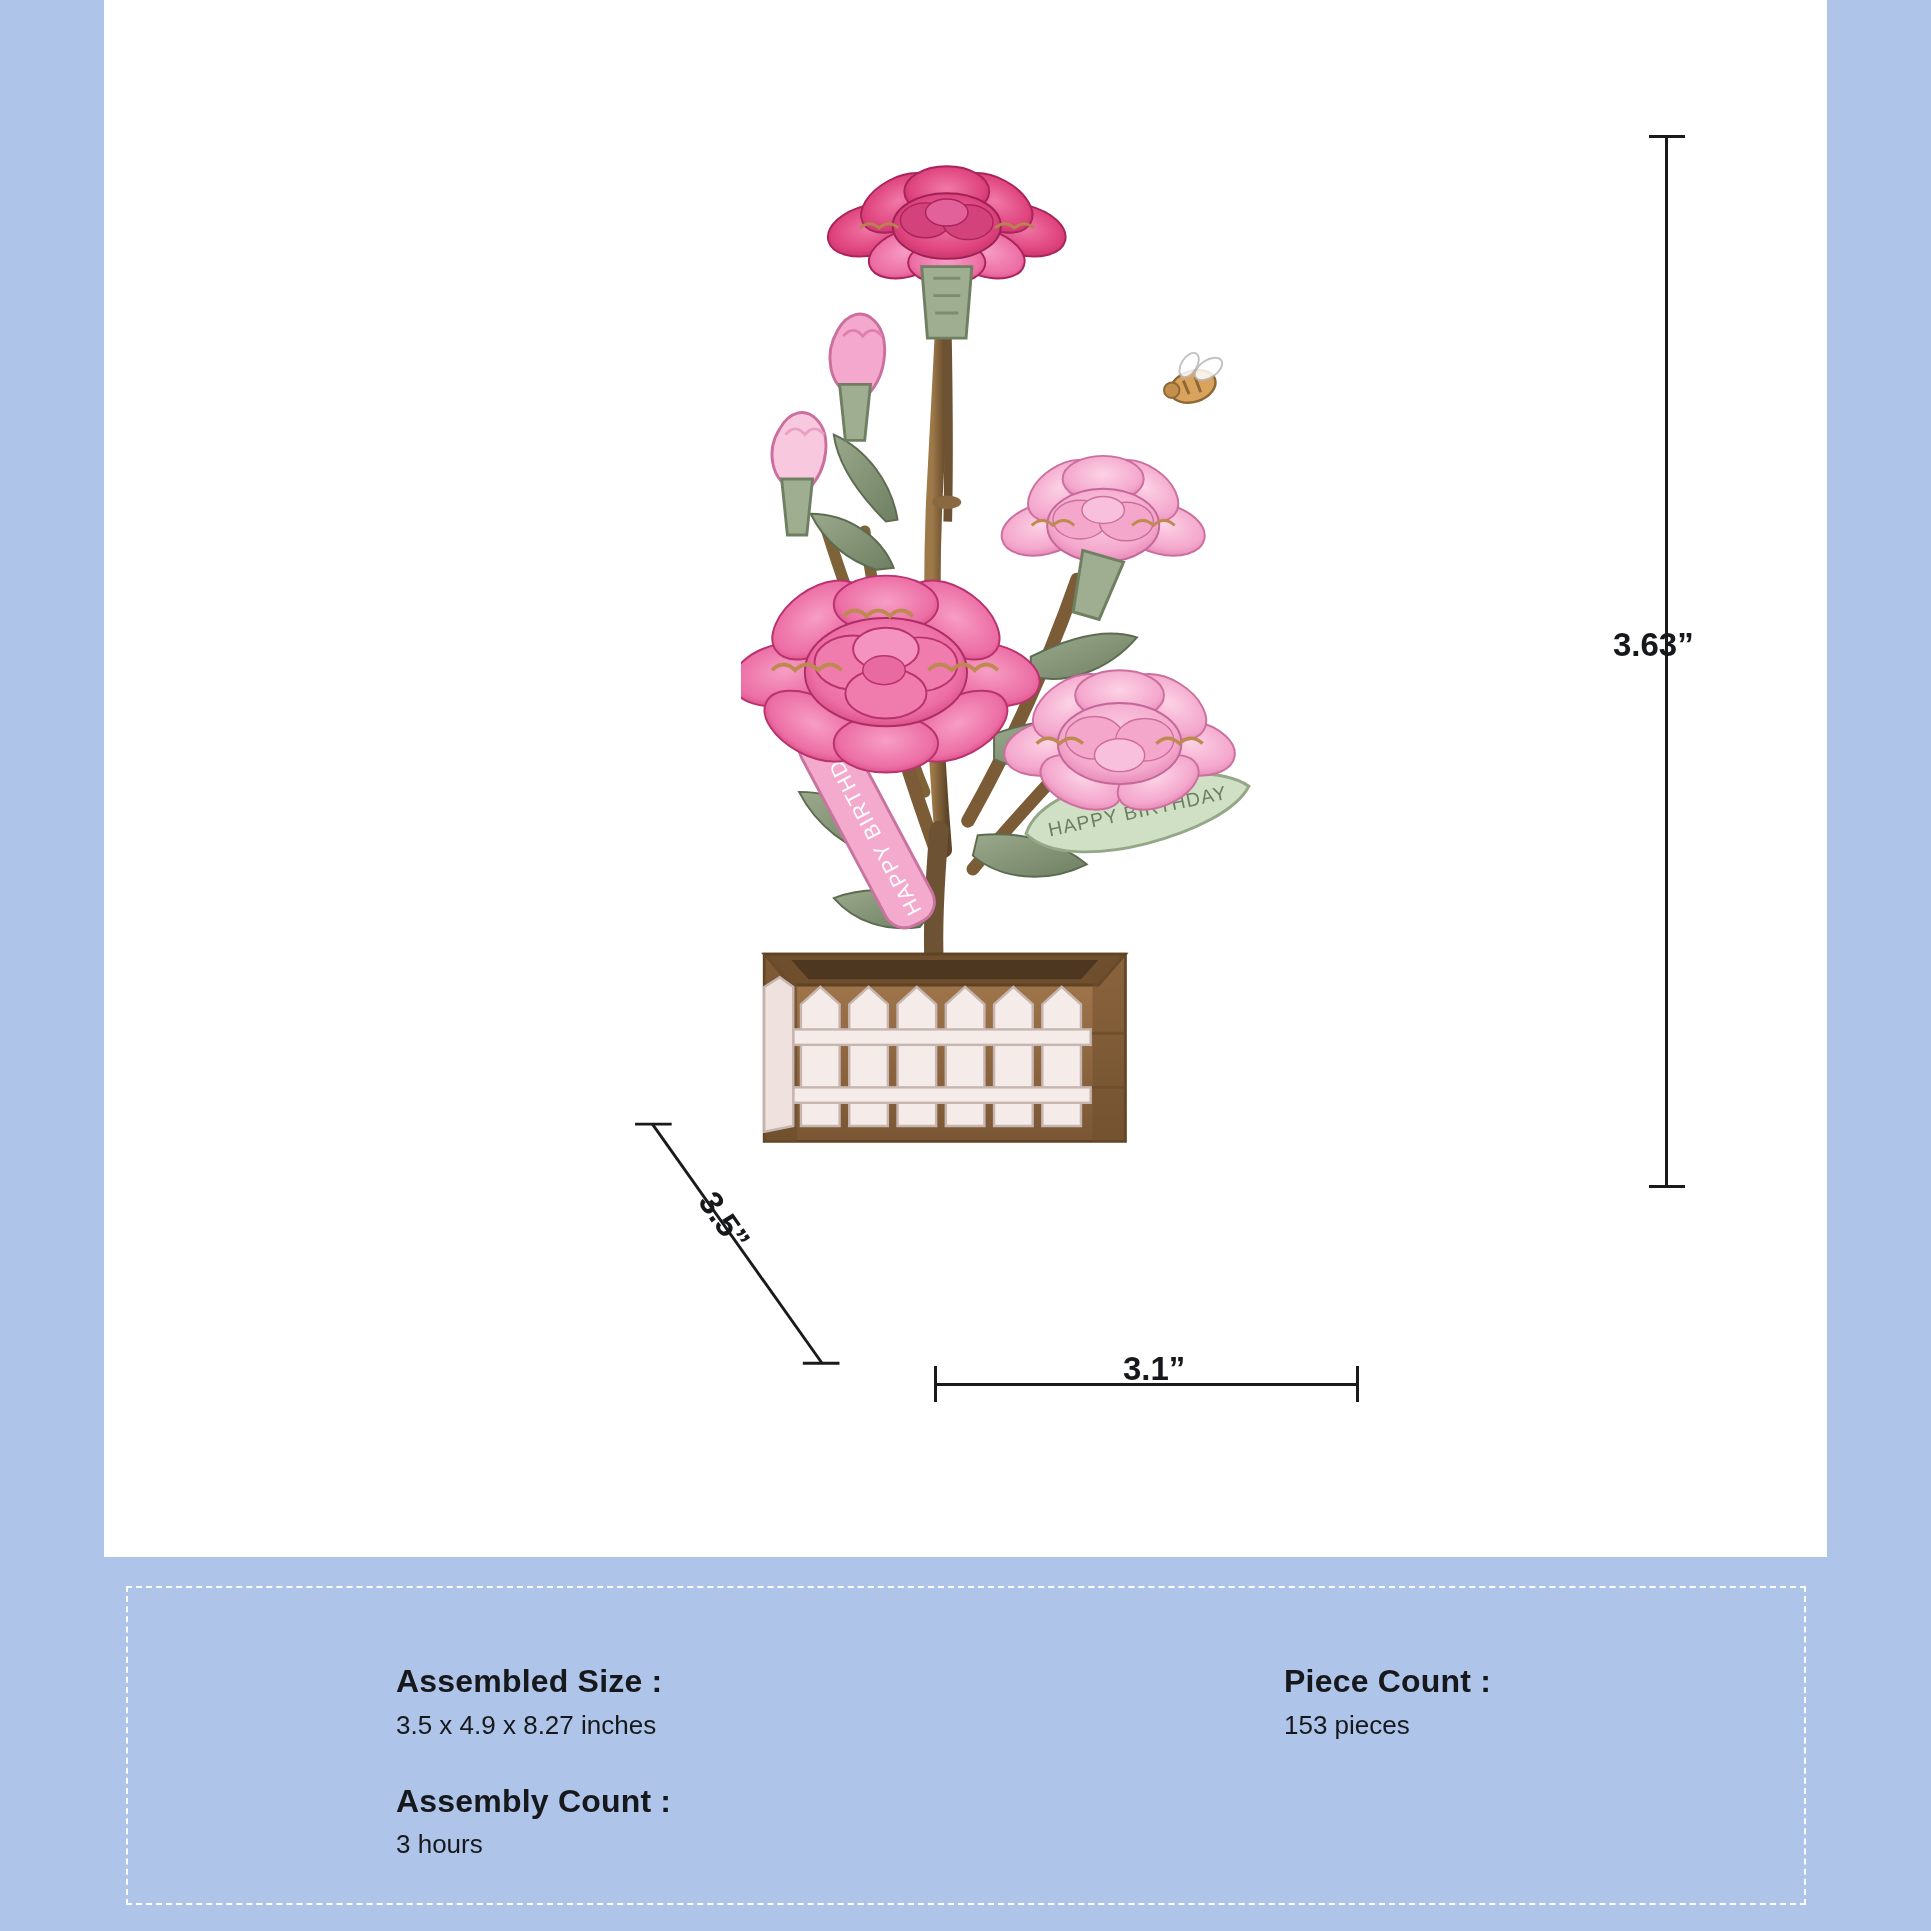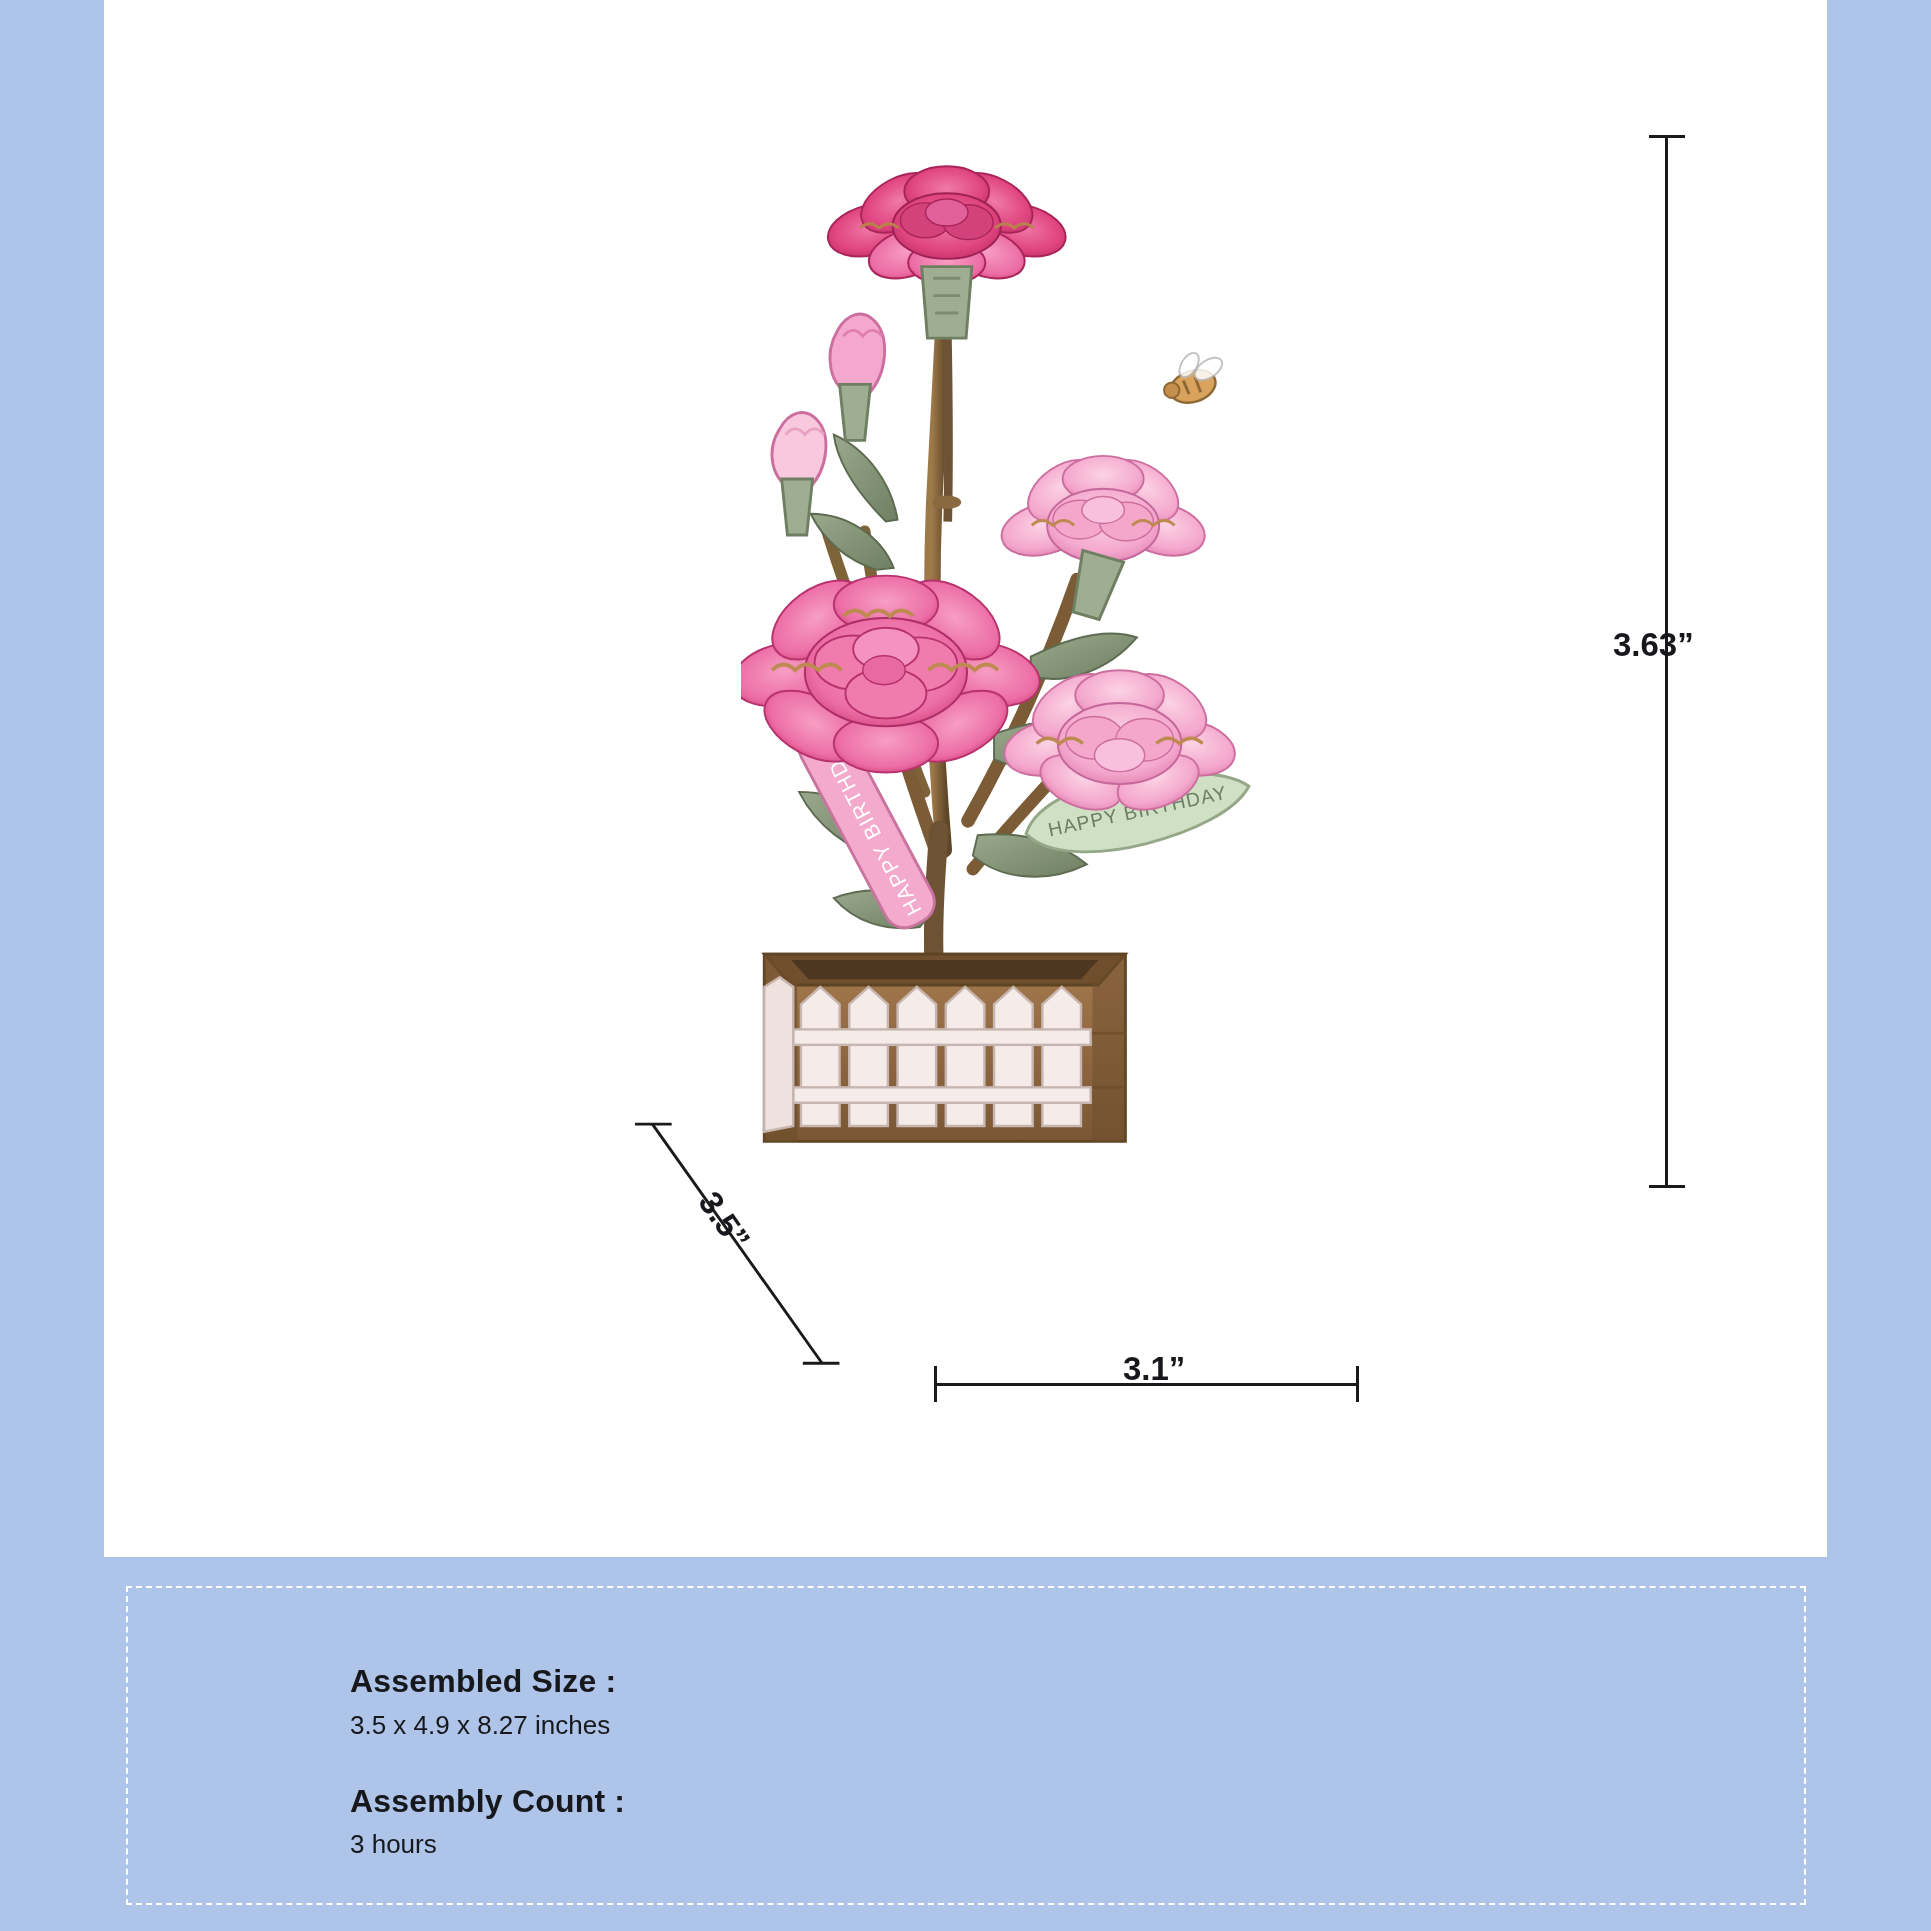--- a/index.html
+++ b/index.html
@@ -54,20 +54,21 @@
     left: 126px;
     top: 29px;
     width: 1680px;
     height: 319px;
     border: 2.9px dashed #ffffff;
     box-sizing: border-box;
   }
   .spec-col {
     position: absolute;
     top: 75px;
+    margin-left: 46px;
   }
   .spec-col.first { left: 222px; }
   .spec-col.second { left: 1110px; }
   .spec-label {
     font-size: 32px;
     font-weight: bold;
     color: #16181c;
     letter-spacing: 0.2px;
     margin-bottom: 9.7px;
   }
@@ -409,18 +410,22 @@
   <div class="spec-band">
     <div class="spec-inner">
 
       <div class="spec-col first">
         <div class="spec-label">Assembled Size :</div>
         <div class="spec-value">3.5 x 4.9 x 8.27 inches</div>
         <div class="spec-label">Assembly Count :</div>
         <div class="spec-value">3  hours</div>
       </div>
 
+      <div class="spec-col second">
+        <div class="spec-label">Piece Count :</div>
+        <div class="spec-value">153 pieces</div>
+      </div>
 
     </div>
   </div>
 
 </div>
 
 
 </body></html>

